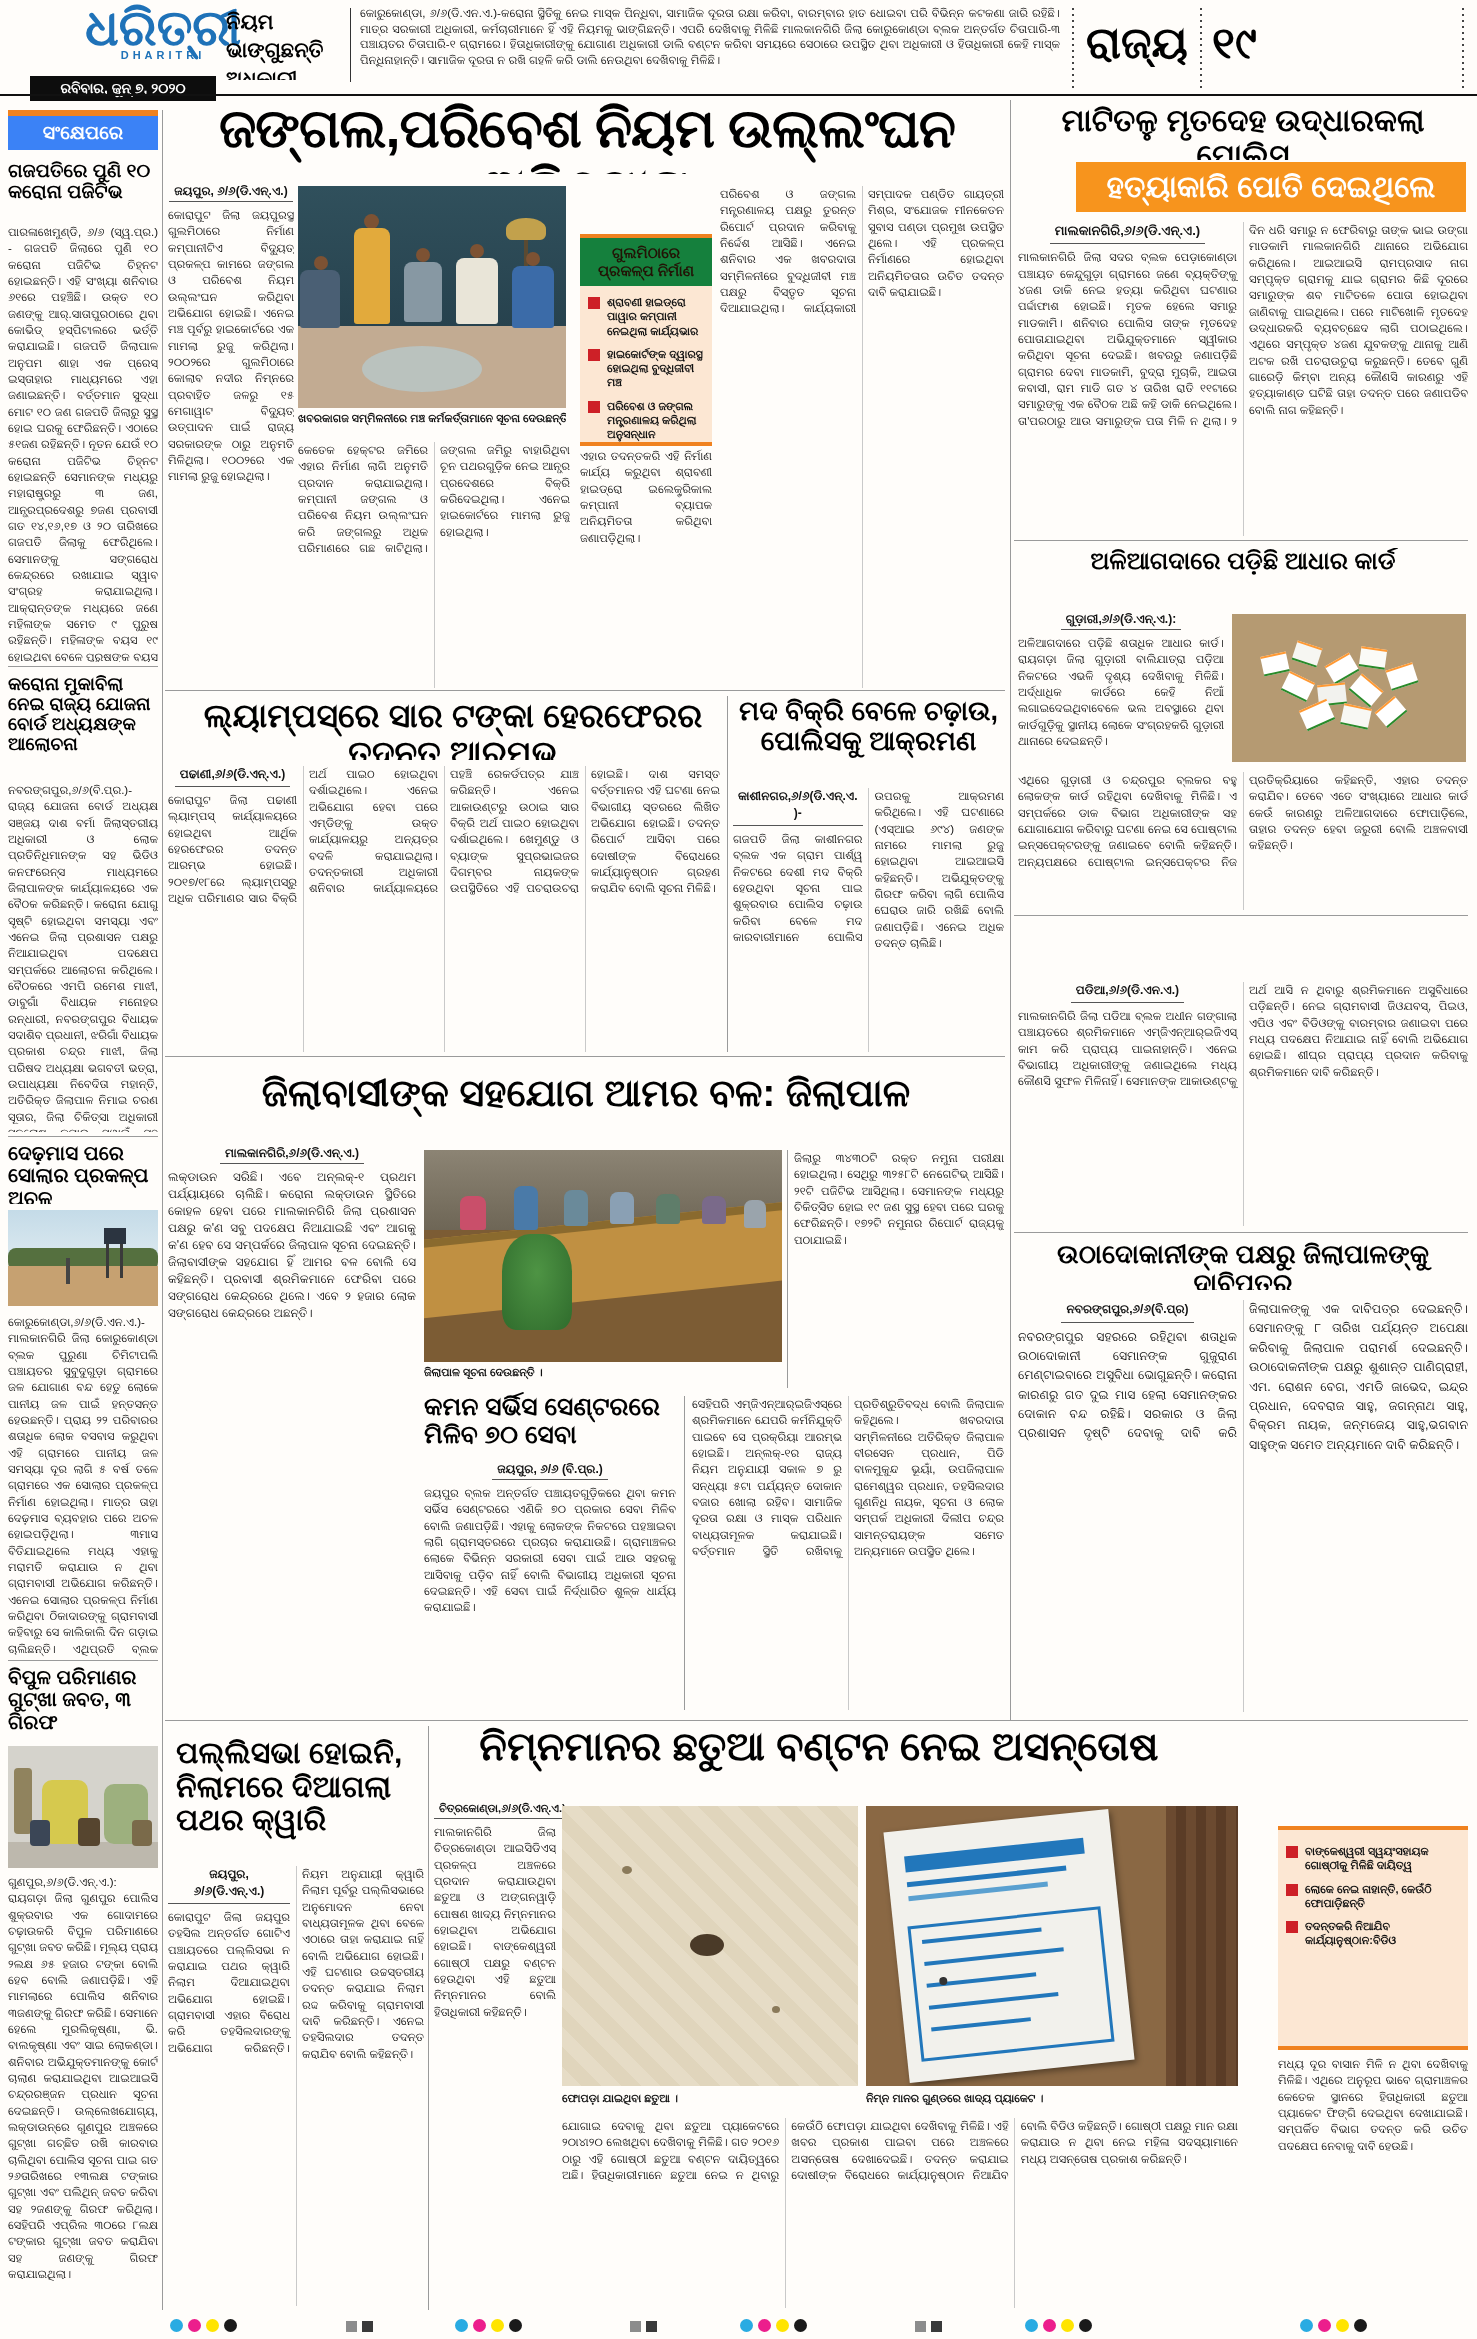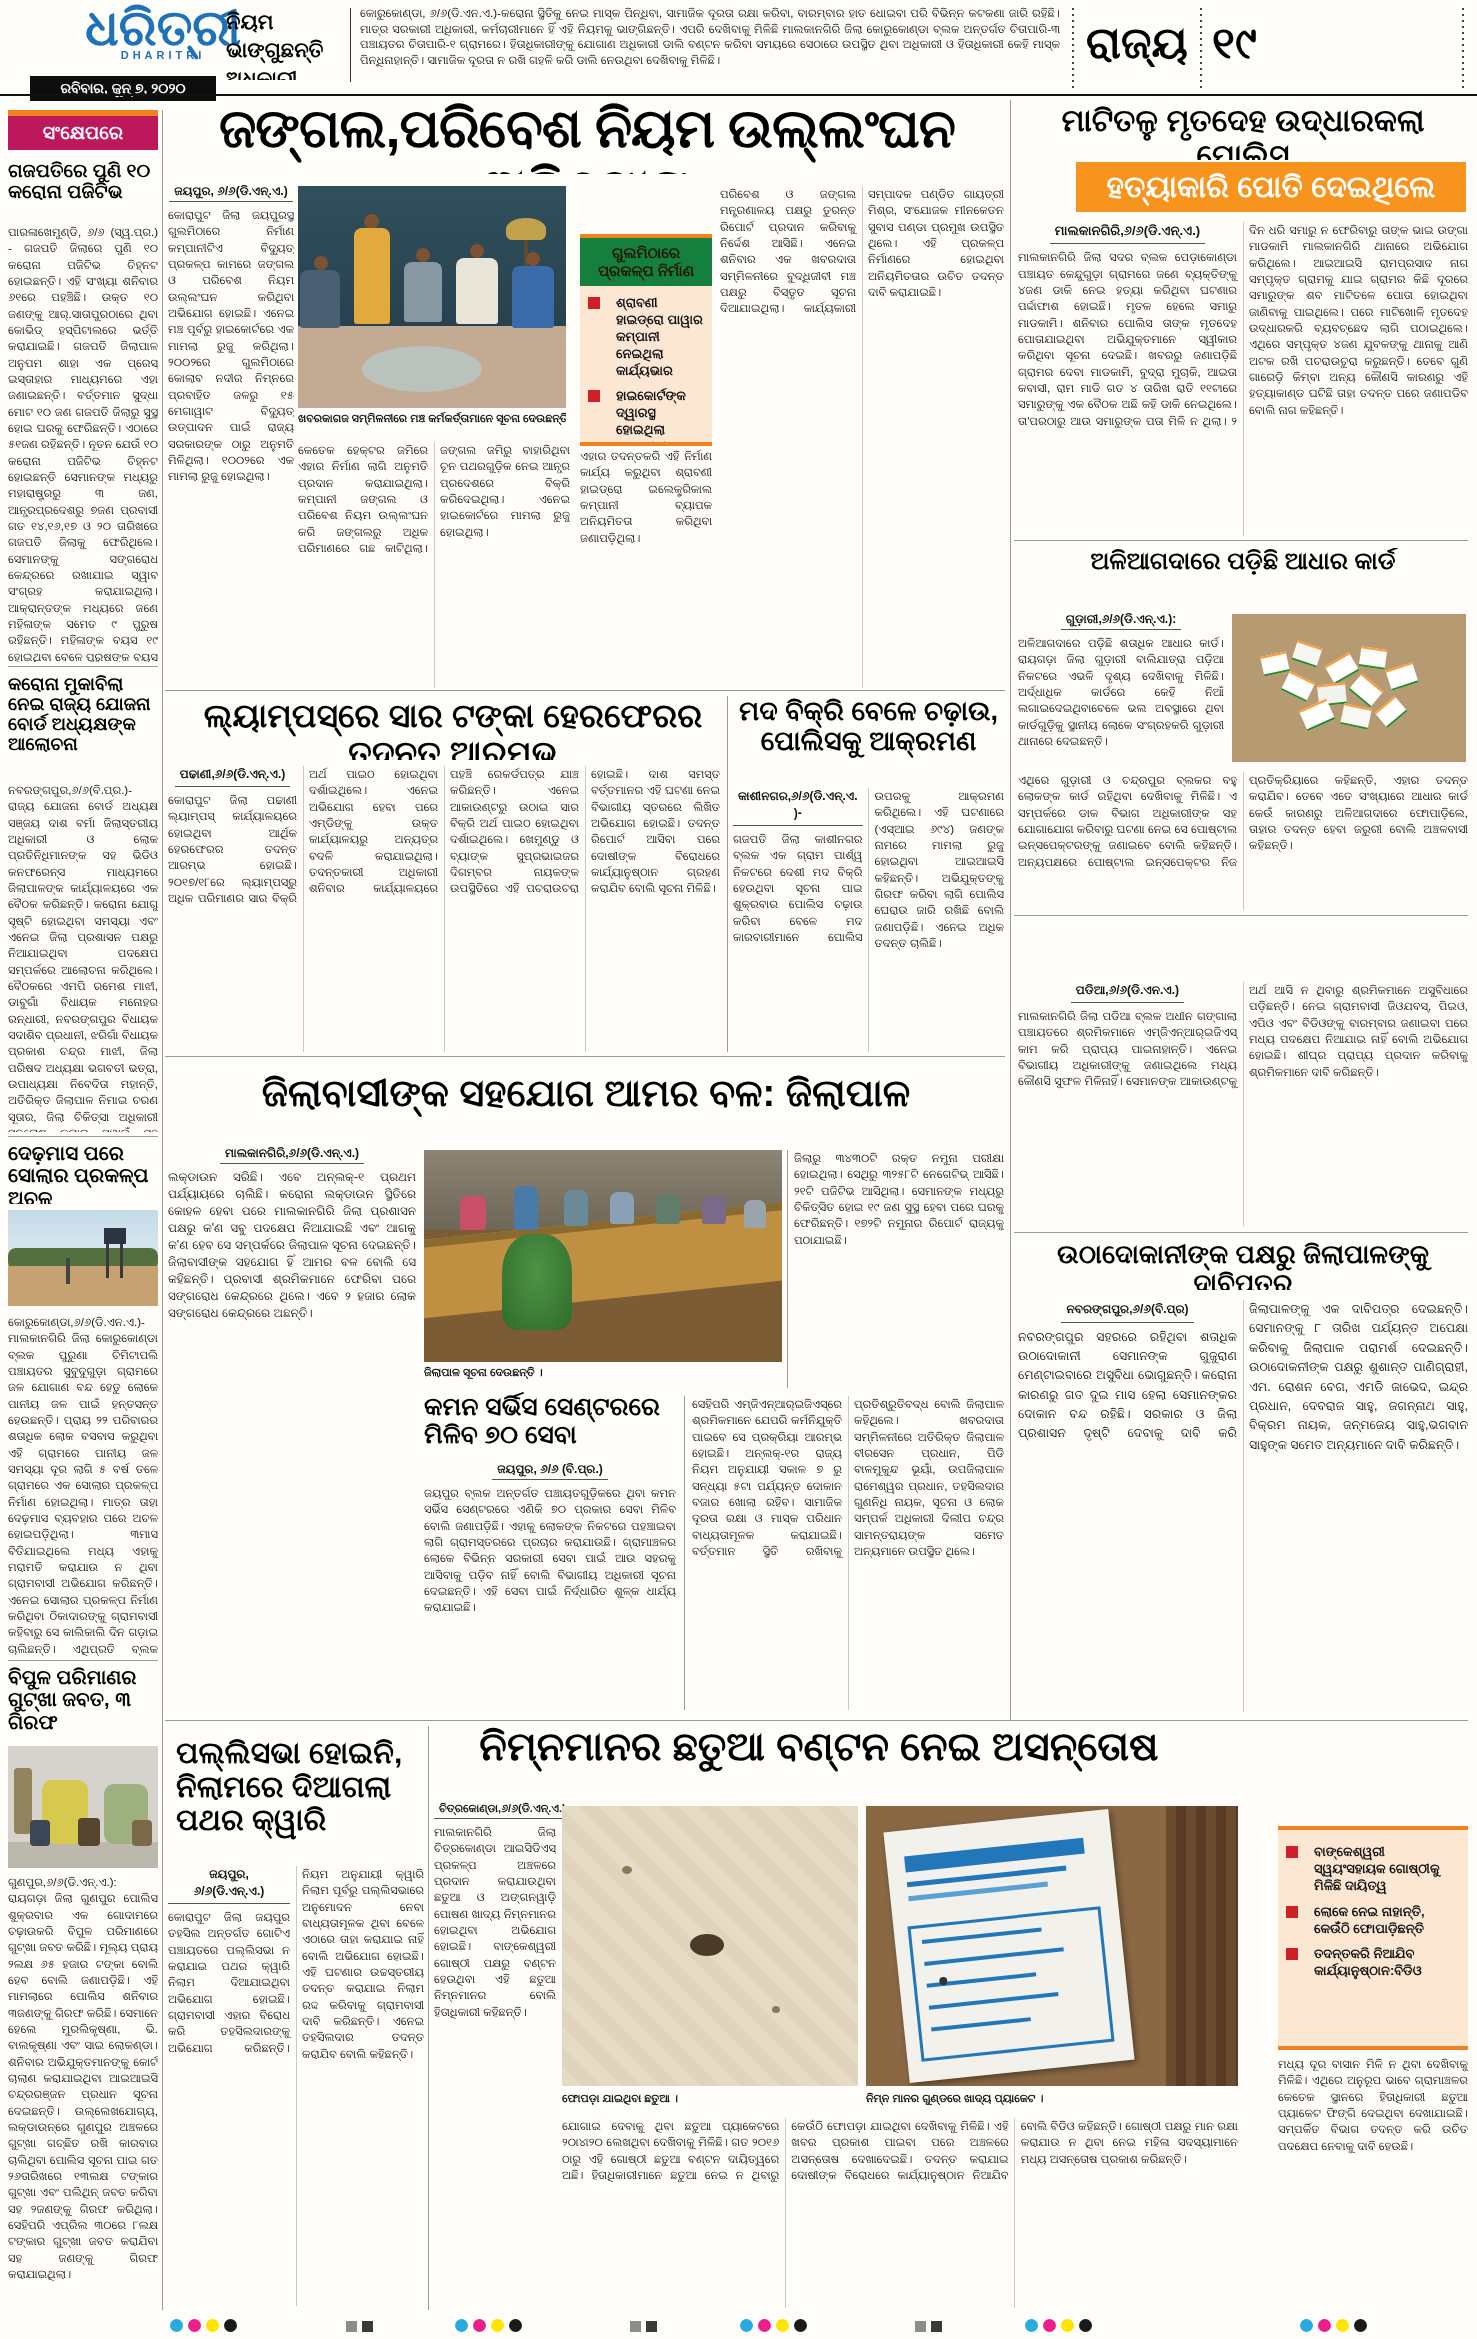--- a/index.html
+++ b/index.html
@@ -12,24 +12,24 @@
   .dl span{display:inline-block;border-bottom:1.5px solid #555;padding:0 5px 3px;}
   .cap{font-size:11px;font-weight:bold;overflow:hidden;white-space:nowrap;}
   .cols2{column-count:2;column-gap:12px;column-rule:1px solid #c9c9c9;}
   .cols3{column-count:3;column-gap:12px;column-rule:1px solid #c9c9c9;}
   .cols4{column-count:4;column-gap:12px;column-rule:1px solid #c9c9c9;}
   .vr{width:1px;background:#9a9a9a;}
   .hrl{height:1px;background:#9a9a9a;}
   .ph{overflow:hidden;background:#cfc8bd;}
   .ibox{background:#fce7d3;border-top:4px solid #f0821f;border-bottom:4px solid #f0821f;overflow:hidden;}
   .ihead{background:#15803d;color:#231205;font-weight:bold;text-align:center;padding:6px 4px;font-size:15px;line-height:1.2;}
-  .ibullet{display:flex;gap:16px;font-weight:bold;font-size:13px;line-height:1.3;margin:9px 8px 0 8px;}
+  .ibullet{display:flex;gap:7px;font-weight:bold;font-size:11px;line-height:1.3;margin:9px 8px 0 8px;}
   .ibullet .sq{width:12px;height:12px;background:#cd2027;flex:0 0 auto;margin-top:2px;}
   .banner{background:#f7941d;color:#fff;font-weight:bold;text-align:center;overflow:hidden;}
-  .brieflabel{background:#be185d;color:#fff;font-weight:bold;text-align:center;font-size:19px;line-height:34px;}
+  .brieflabel{background:#3b82f6;color:#fff;font-weight:bold;text-align:center;font-size:19px;line-height:34px;}
   .dots span{display:inline-block;width:13px;height:13px;border-radius:50%;margin-right:5px;vertical-align:middle;}
   .sqs span{display:inline-block;width:11px;height:11px;margin-right:5px;vertical-align:middle;}
   .c-c{background:#29abe2}.c-m{background:#ec1e8c}.c-y{background:#ffe400}.c-k{background:#1a1a1a}
   .g1{background:#8c8c8c}.g2{background:#3a3a3a}
   .dotline{background-image:repeating-linear-gradient(to bottom,#444 0 2px,transparent 2px 6px);width:2px;}
   .figure{position:absolute;border-radius:8px 8px 3px 3px;}
   .head{position:absolute;border-radius:50%;background:#7d5233;}
 </style>
 </head>
 <body>

